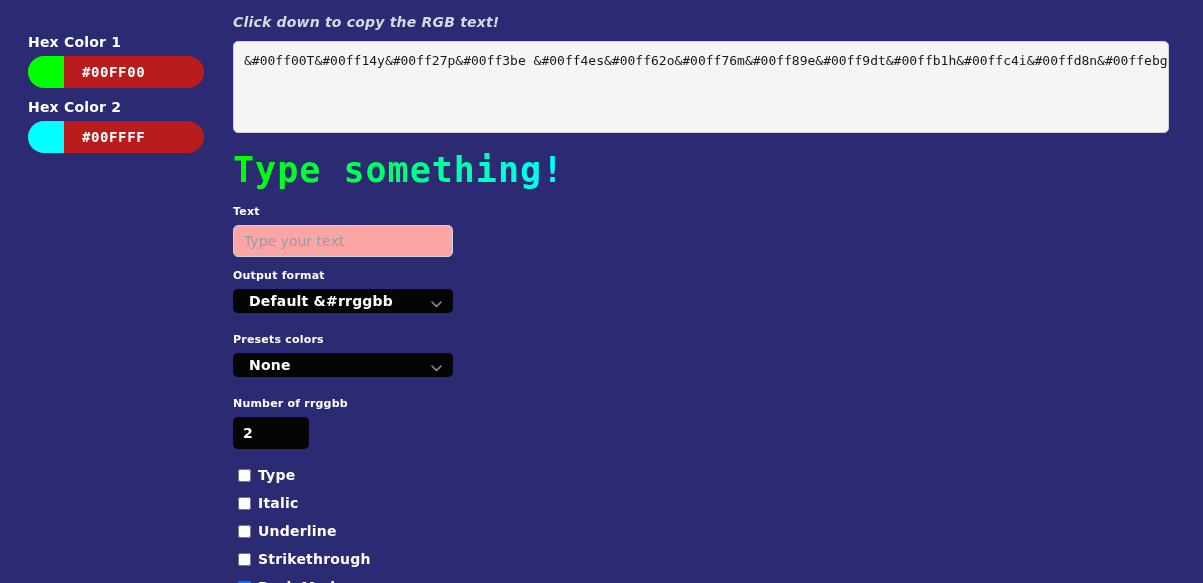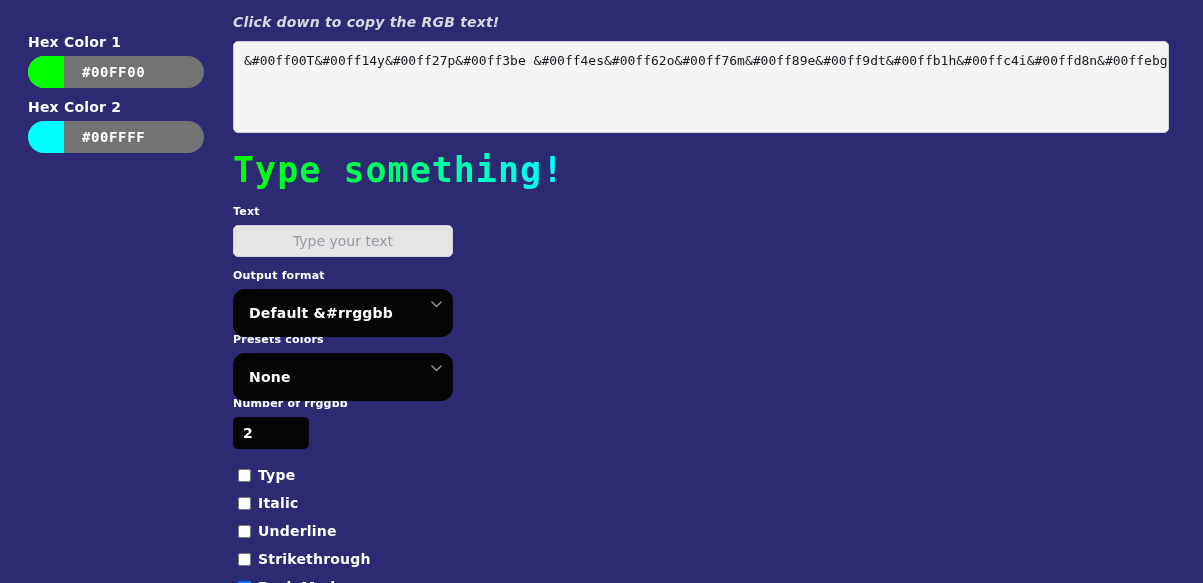--- a/index.html
+++ b/index.html
@@ -31,21 +31,21 @@
     margin: 0 0 4px 0;
     line-height: 19px;
   }
   .color-label.second { margin-top: 10px; }
 
   .color-pill {
     display: flex;
     align-items: stretch;
     width: 176px;
     height: 32px;
-    background: #737373;
+    background: #b91c1c;
     border-radius: 16px;
     overflow: hidden;
     margin-bottom: 2px;
     cursor: pointer;
   }
   .color-swatch {
     width: 36px;
     flex: 0 0 36px;
     display: block;
   }
@@ -130,45 +130,44 @@
     line-height: 19px;
     margin: 0 0 4px 0;
   }
   .field-label.spaced { margin-top: 9px; }
 
   #text-input {
     display: block;
     width: 220px;
     height: 32px;
     box-sizing: border-box;
-    background: #e5e5e5;
+    background: #fca5a5;
     border: 1px solid #d0d0d8;
     border-radius: 5px;
     padding: 0 10px;
     font-family: "DejaVu Sans", sans-serif;
     font-size: 14px;
     color: #16161d;
     outline: none;
-    text-align: center;
   }
   #text-input::placeholder { color: #9a9aa8; }
 
   .select-wrap {
     position: relative;
     width: 220px;
     height: 32px;
     margin-top: 1px;
   }
   .dark-select {
     width: 220px;
-    height: 48px;
+    height: 24px;
     box-sizing: border-box;
     background: #050505;
     border: none;
-    border-radius: 12px;
+    border-radius: 5px;
     color: #ffffff;
     font-family: "DejaVu Sans", sans-serif;
     font-size: 14px;
     font-weight: bold;
     letter-spacing: .2px;
     padding: 0 28px 0 16px;
     -webkit-appearance: none;
     -moz-appearance: none;
     appearance: none;
     outline: none;

